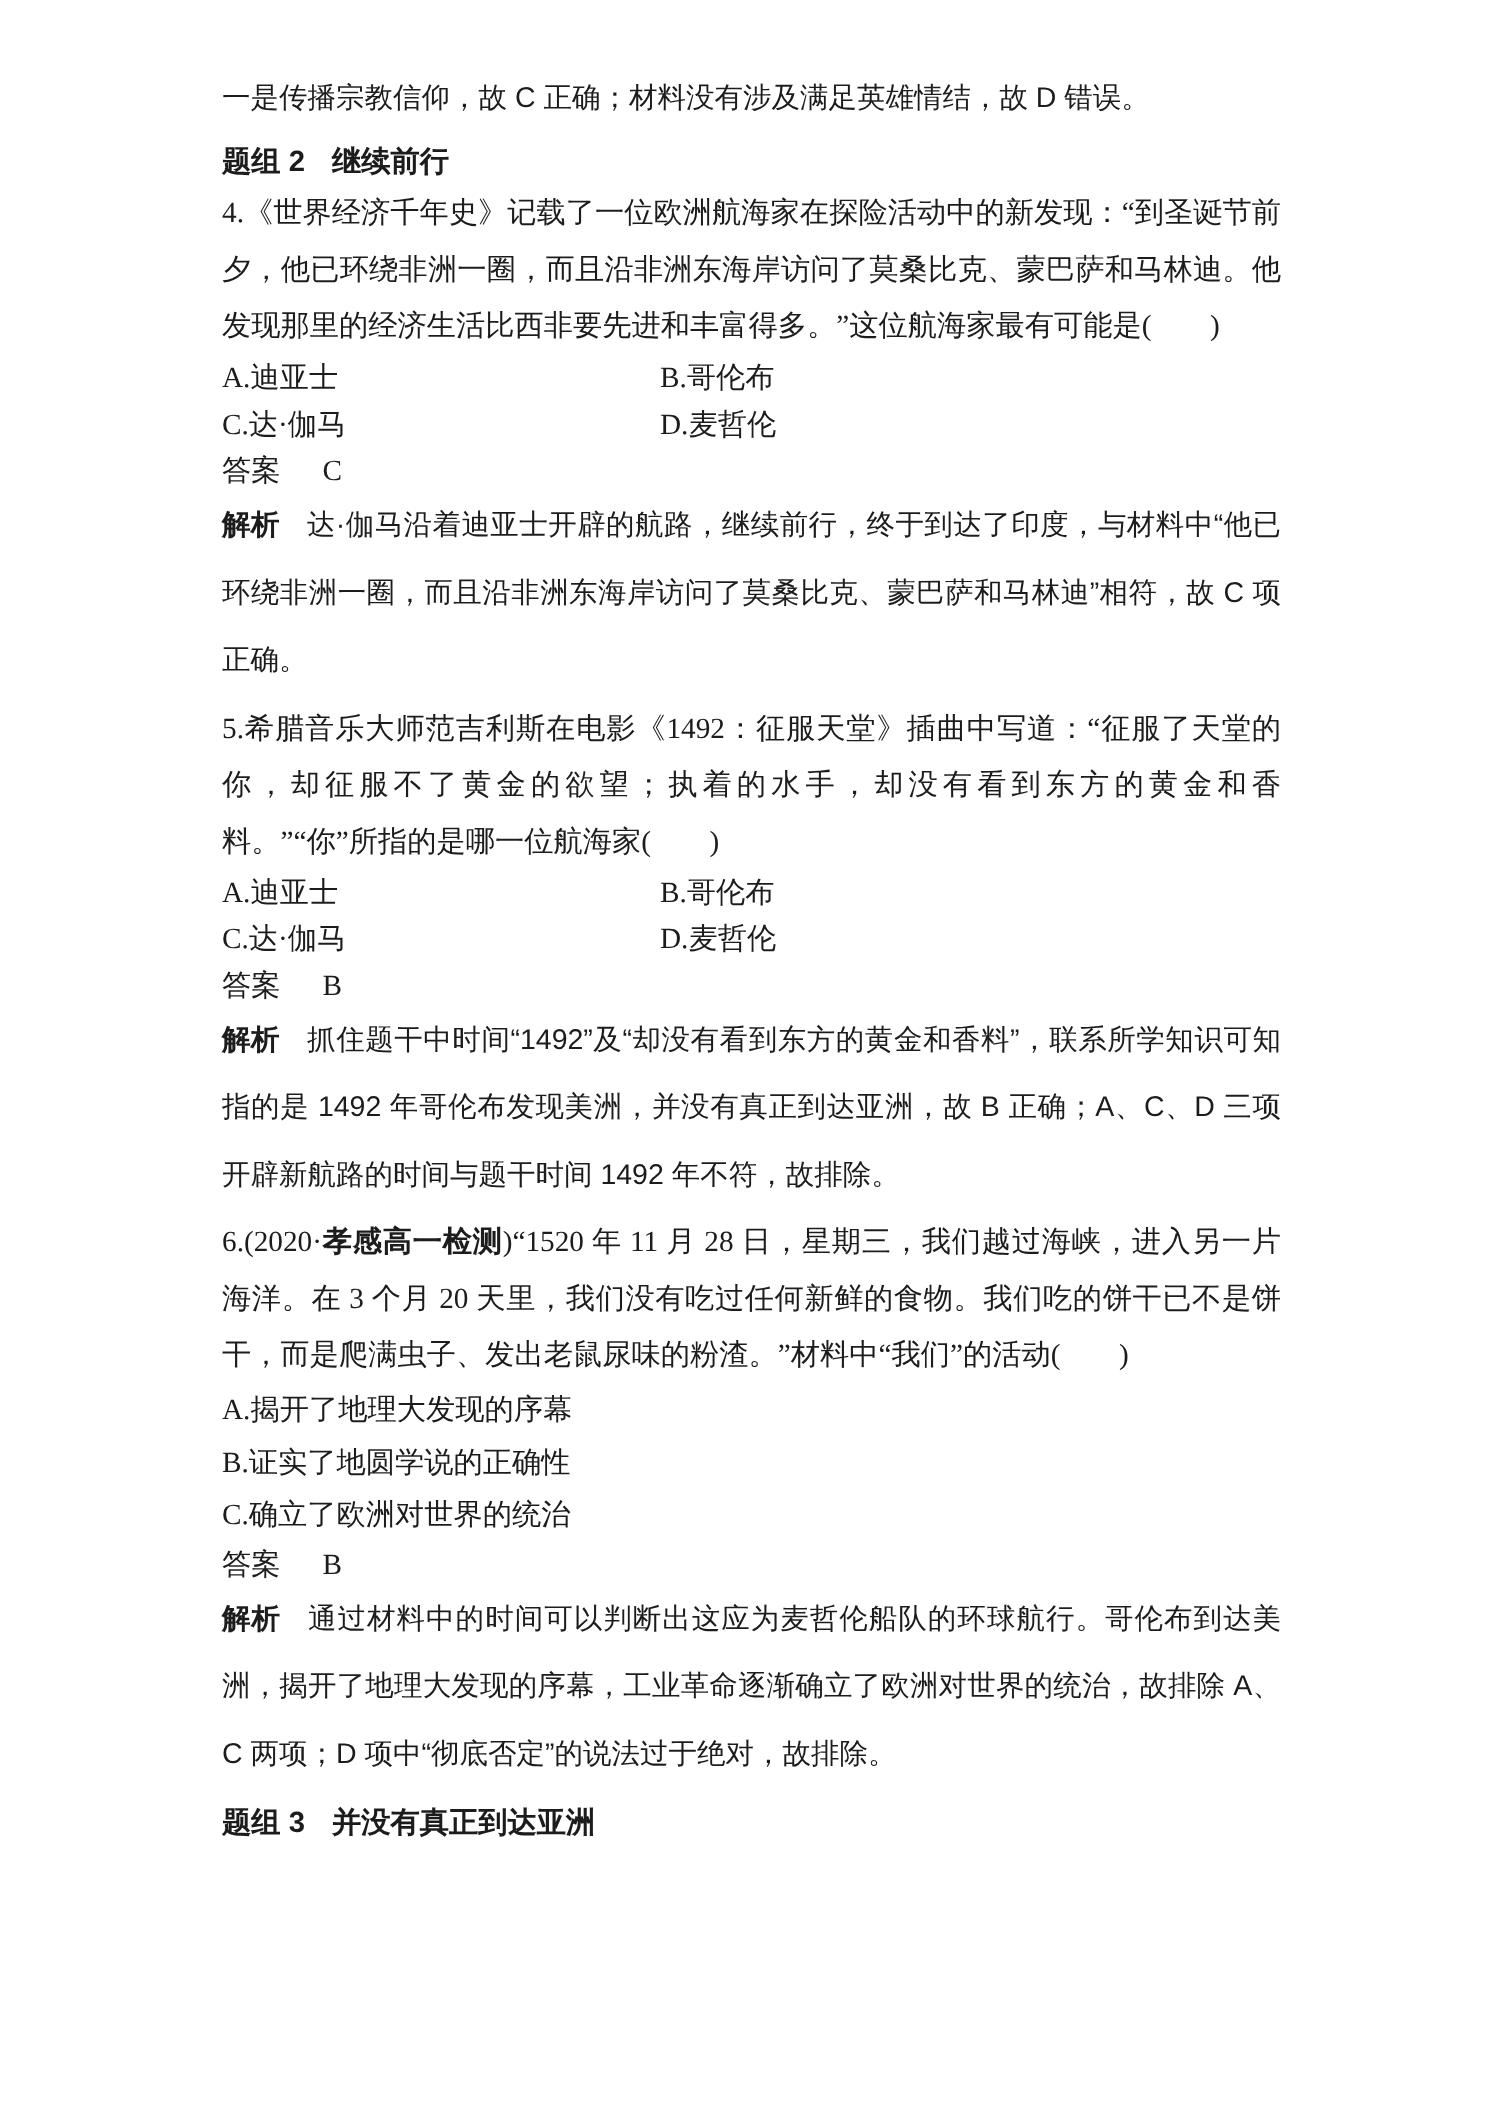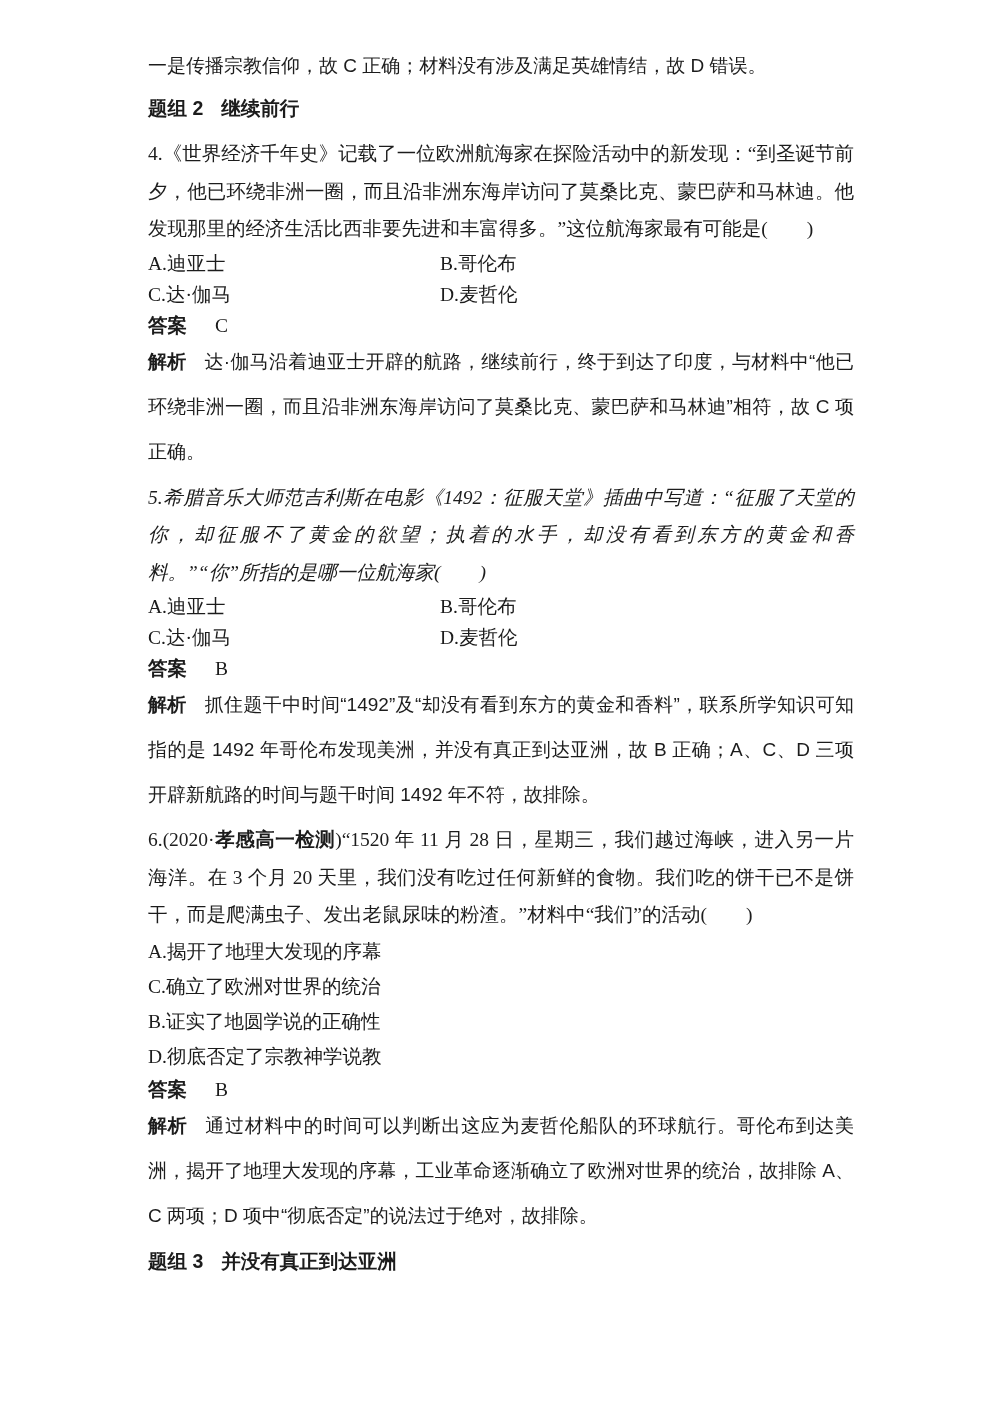--- a/index.html
+++ b/index.html
@@ -23,37 +23,37 @@
     margin-top: 12px;
     font-size: 19.5px; line-height: 30px;
     font-weight: 700;
   }
   .group .g-label { margin-right: 18px; }
 
   .stem {
     font-size: 19.5px; line-height: 37.5px;
     text-align: justify;
   }
-  .stem-q4 { margin-top: 12px; }
-  .stem-q5 { margin-top: 5px; font-style: italic; }
+  .stem-q4 { margin-top: 1px; }
+  .stem-q5 { margin-top: 5px; }
   .stem-q6 { margin-top: 4px; }
   .src-tag { font-family: Liberation Sans, sans-serif; font-weight: 700; }
 
   .opts2 {
     display: grid;
     grid-template-columns: 292px 1fr;
     font-size: 19.5px; line-height: 31px; font-family: Liberation Serif, serif;
   }
   .opts1 {
     font-size: 19.5px; line-height: 35px;
   }
   .opts1 .opt { display: block; }
 
   .answer-row { font-size: 19.5px; line-height: 31px; }
-  .answer-row .ans-label { font-weight: 700; margin-right: 28px; text-align: right; }
+  .answer-row .ans-label { font-weight: 400; margin-right: 28px; text-align: right; }
 
   .analysis {
     margin-top: -2px;
     font-size: 19px; line-height: 45px;
     text-align: justify;
   }
   .analysis .ana-label { font-weight: 700; margin-right: 18px; }
 
   .group-bottom { margin-top: 8px; }
 </style>
@@ -87,23 +87,22 @@
       <span class="opt">D.麦哲伦</span>
     </div>
     <p class="answer-row"><span class="ans-label hei">答案</span><span class="ans-letter">B</span></p>
     <p class="analysis hei"><span class="ana-label">解析</span><span>抓住题干中时间“1492”及“却没有看到东方的黄金和香料”，联系所学知识可知指的是 1492 年哥伦布发现美洲，并没有真正到达亚洲，故 B 正确；A、C、D 三项开辟新航路的时间与题干时间 1492 年不符，故排除。</span></p>
   </section>
 
   <section>
     <p class="stem stem-q6"><span>6.(2020·</span><span class="src-tag">孝感高一检测</span><span>)“1520 年 11 月 28 日，星期三，我们越过海峡，进入另一片海洋。在 3 个月 20 天里，我们没有吃过任何新鲜的食物。我们吃的饼干已不是饼干，而是爬满虫子、发出老鼠尿味的粉渣。”材料中“我们”的活动(　　)</span></p>
     <div class="opts1">
       <span class="opt">A.揭开了地理大发现的序幕</span>
+      <span class="opt">B.证实了地圆学说的正确性</span>
       <span class="opt">C.确立了欧洲对世界的统治</span>
-      <span class="opt">B.证实了地圆学说的正确性</span>
-      <span class="opt">D.彻底否定了宗教神学说教</span>
     </div>
     <p class="answer-row"><span class="ans-label hei">答案</span><span class="ans-letter">B</span></p>
     <p class="analysis hei"><span class="ana-label">解析</span><span>通过材料中的时间可以判断出这应为麦哲伦船队的环球航行。哥伦布到达美洲，揭开了地理大发现的序幕，工业革命逐渐确立了欧洲对世界的统治，故排除 A、C 两项；D 项中“彻底否定”的说法过于绝对，故排除。</span></p>
   </section>
 
   <h3 class="group group-bottom hei"><span class="g-label">题组 3</span><span>并没有真正到达亚洲</span></h3>
 
 </div>
 
 </body></html>

